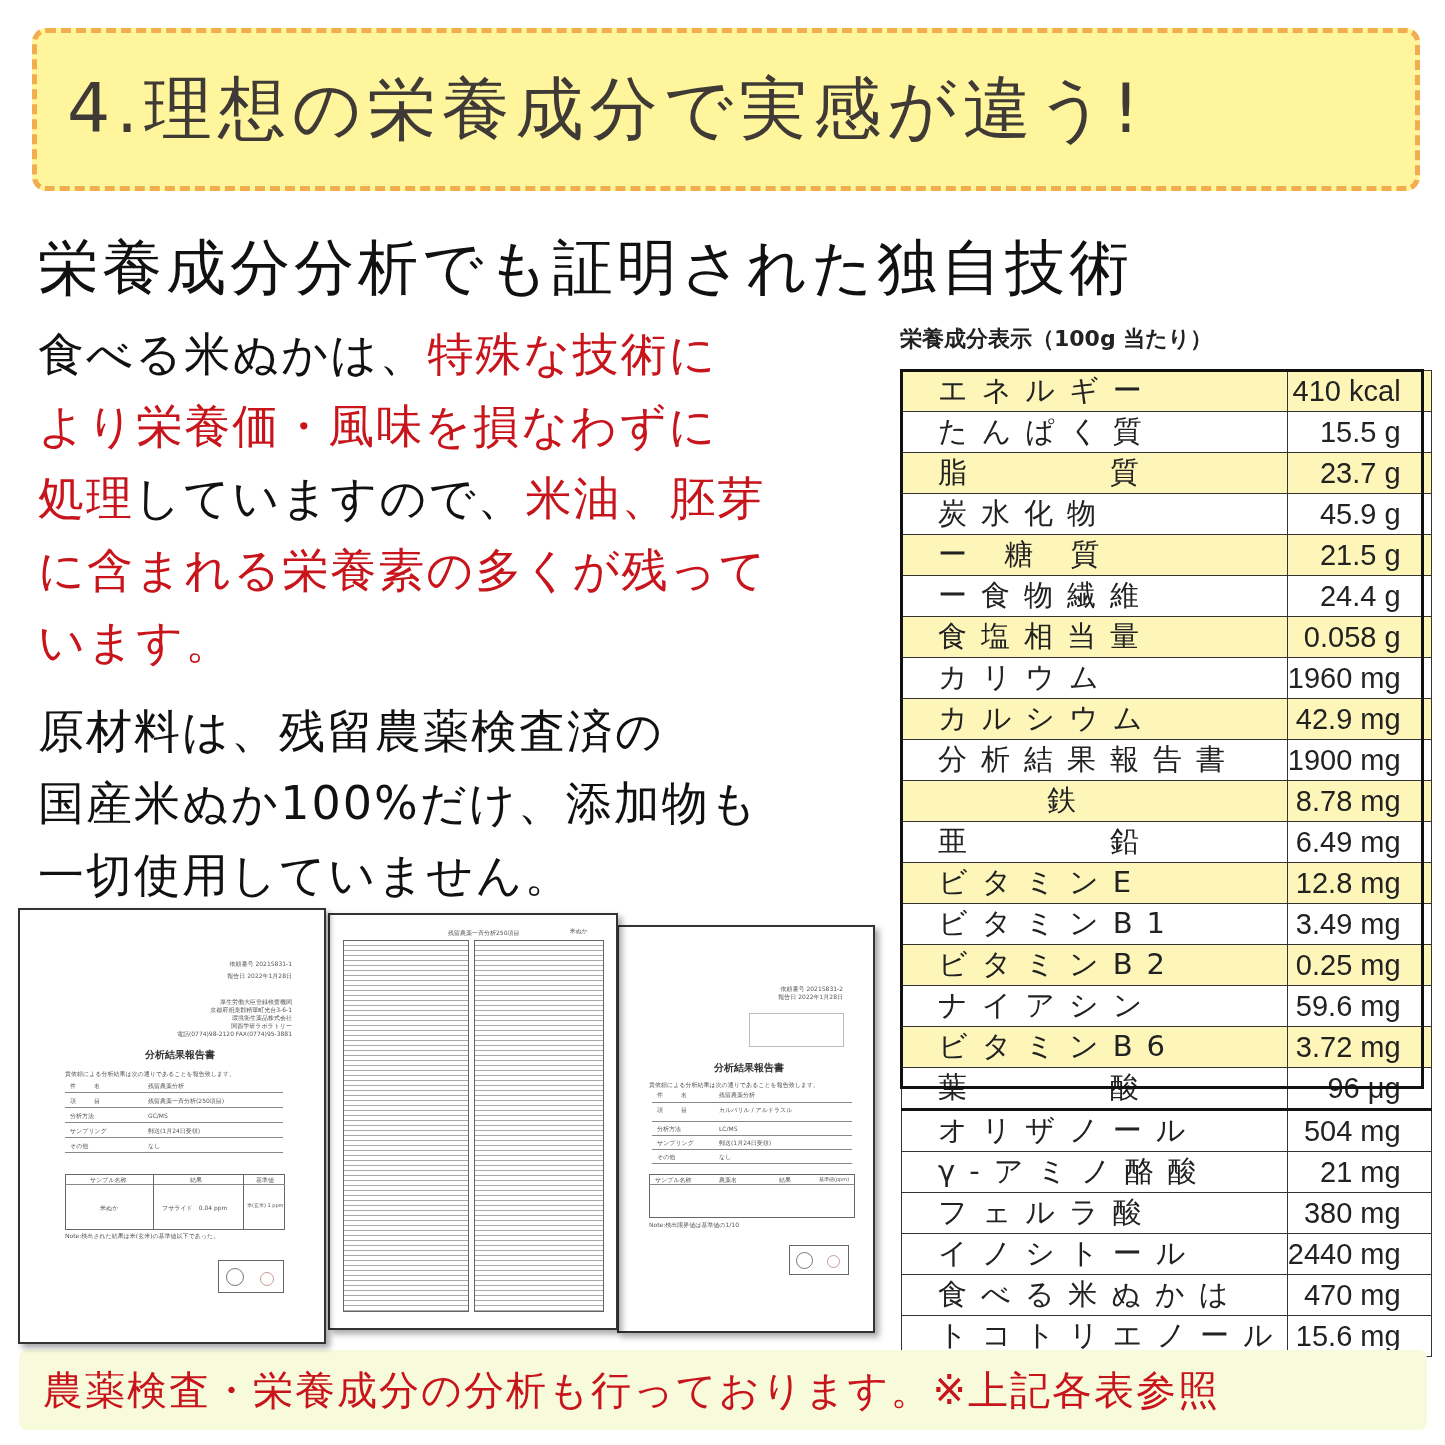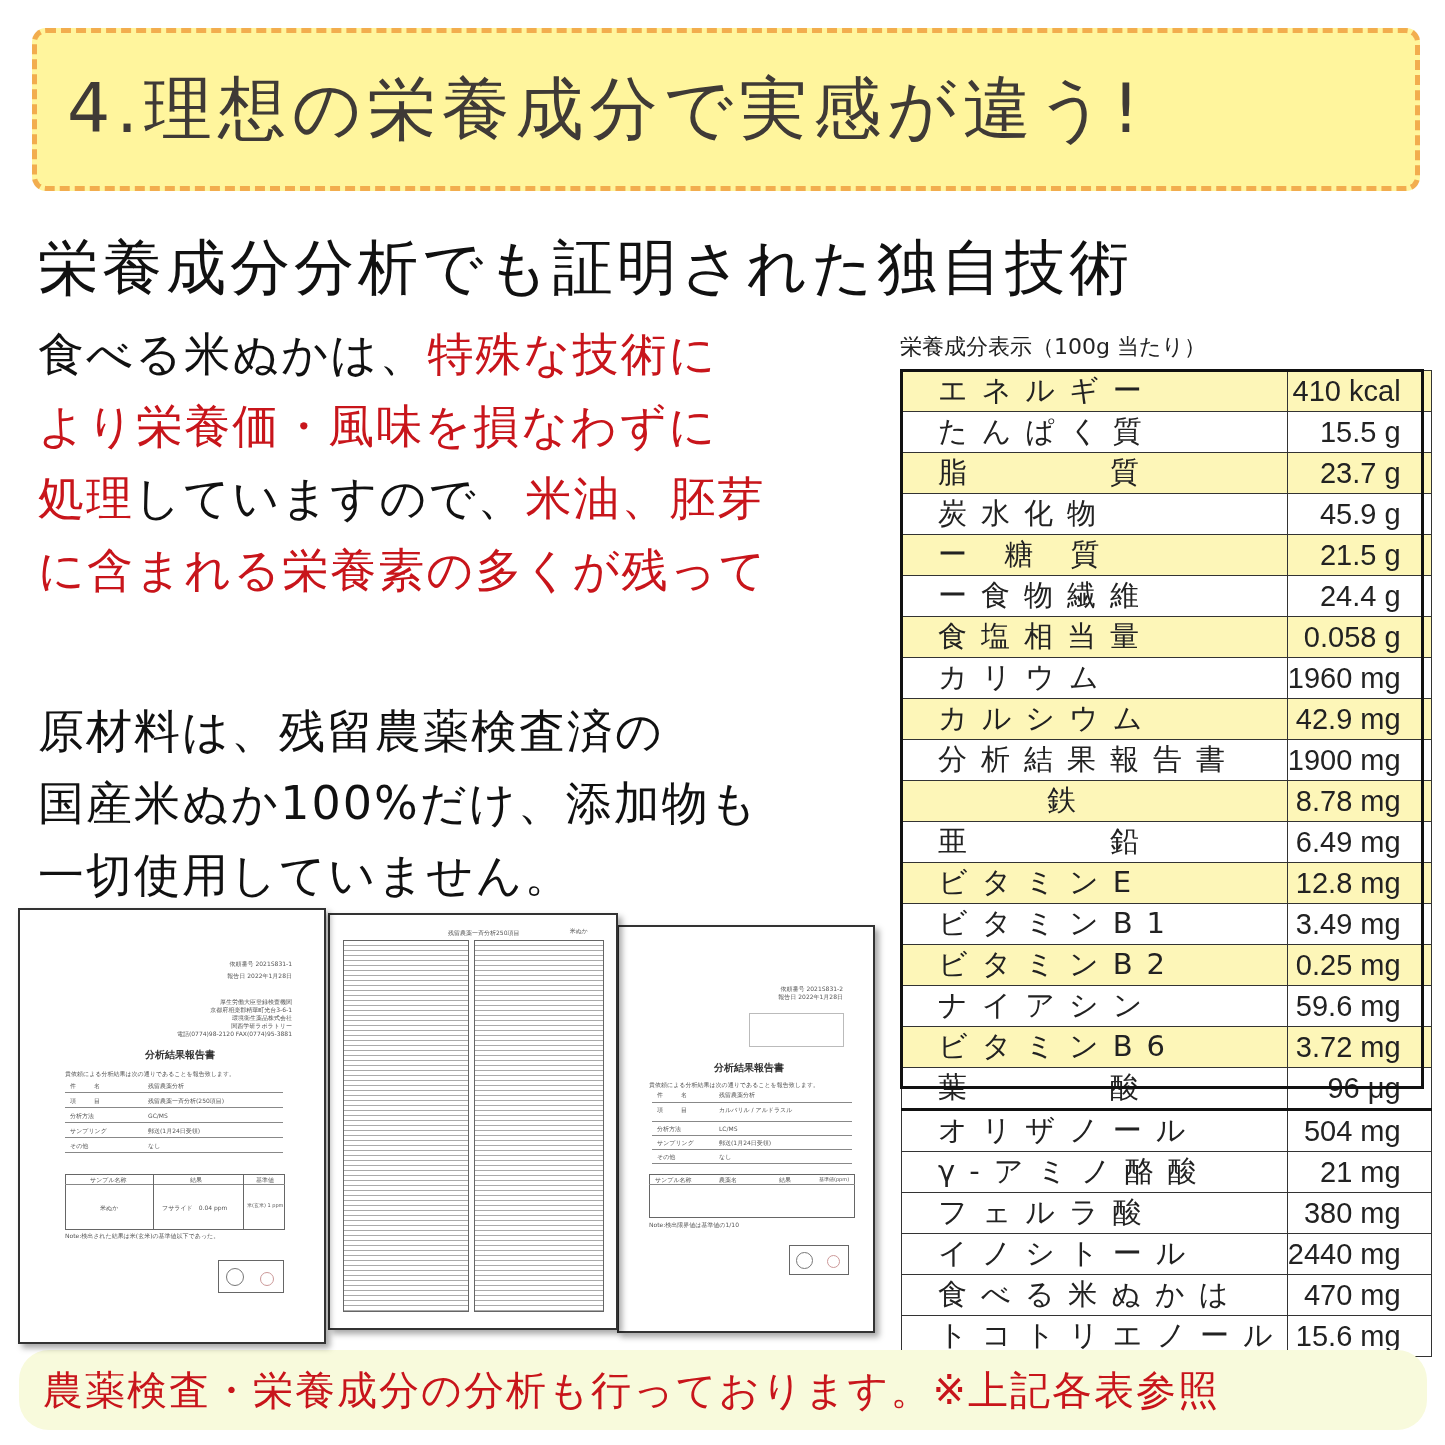--- a/index.html
+++ b/index.html
@@ -23,21 +23,21 @@
 
   .para {
     position: absolute; left: 38px; font-size: 46px; letter-spacing: 2px; line-height: 72px; color: #111;
     white-space: nowrap;
   }
   .para1 { top: 318px; }
   .para2 { top: 695px; }
   .red { color: #c8151b; }
 
   .nutri-caption {
-    position: absolute; left: 900px; top: 332px; font-size: 22px; font-weight: normal; color: #222;
+    position: absolute; left: 900px; top: 324px; font-size: 22px; font-weight: bold; color: #222;
   }
   table.nutri {
     position: absolute; left: 901px; top: 370px; width: 522px; border-collapse: collapse;
     font-size: 29px; color: #222;
   }
   table.nutri td {
     border: 1.5px solid #333; height: 39.9px; padding: 0;
   }
   table.nutri tr.hl td { background: #fdf6b8; }
   table.nutri td.name { width: 306px; padding-left: 36px; letter-spacing: 14px; white-space: nowrap; }
@@ -57,40 +57,41 @@
   .doc3 { left: 617px; top: 925px; width: 258px; height: 408px; z-index: 1; }
   .doc .line { position: absolute; height: 1px; background: #888; }
   .doc .txt { position: absolute; font-size: 6px; color: #555; white-space: nowrap; }
   .doc .ttl { position: absolute; font-size: 10px; font-weight: bold; color: #333; white-space: nowrap; }
   .doc .box { position: absolute; border: 1px solid #666; }
   .stamp { position: absolute; border: 1px solid #777; border-radius: 50%; }
   .grid-rows { position: absolute; background: repeating-linear-gradient(#fff 0, #fff 4px, #aaa 4px, #aaa 5px); border: 1px solid #666; }
 
   .footer {
     position: absolute; left: 19px; top: 1350px; width: 1408px; height: 80px;
-    background: #f8fadc; border-radius: 30px; display: flex; align-items: center;
+    background: #f8fadc; border-radius: 8px; display: flex; align-items: center;
   }
   .footer-text {
     margin-left: 24px; font-size: 40px; color: #c8151b; letter-spacing: 2px; white-space: nowrap;
   }
 </style>
 </head>
 <body>
 
 <div class="banner">
   <div class="banner-title">4.理想の栄養成分で実感が違う!</div>
 </div>
 
 <div class="subheading">栄養成分分析でも証明された独自技術</div>
 
 <div class="para para1" id="para1">
     <div><span>食べる米ぬかは、</span><span class="red">特殊な技術に</span></div>
     <div><span class="red">より栄養価・風味を損なわずに</span></div>
     <div><span class="red">処理</span><span>していますので、</span><span class="red">米油、胚芽</span></div>
     <div><span class="red">に含まれる栄養素の多くが残って</span></div>
+    <div><span class="red">います。</span></div>
   </div>
 
 <div class="para para2">
   <div>原材料は、残留農薬検査済の</div>
   <div>国産米ぬか100%だけ、添加物も</div>
   <div>一切使用していません。</div>
 </div>
 
 <div class="nutri-caption">栄養成分表示（100g 当たり）</div>
 <table class="nutri">

